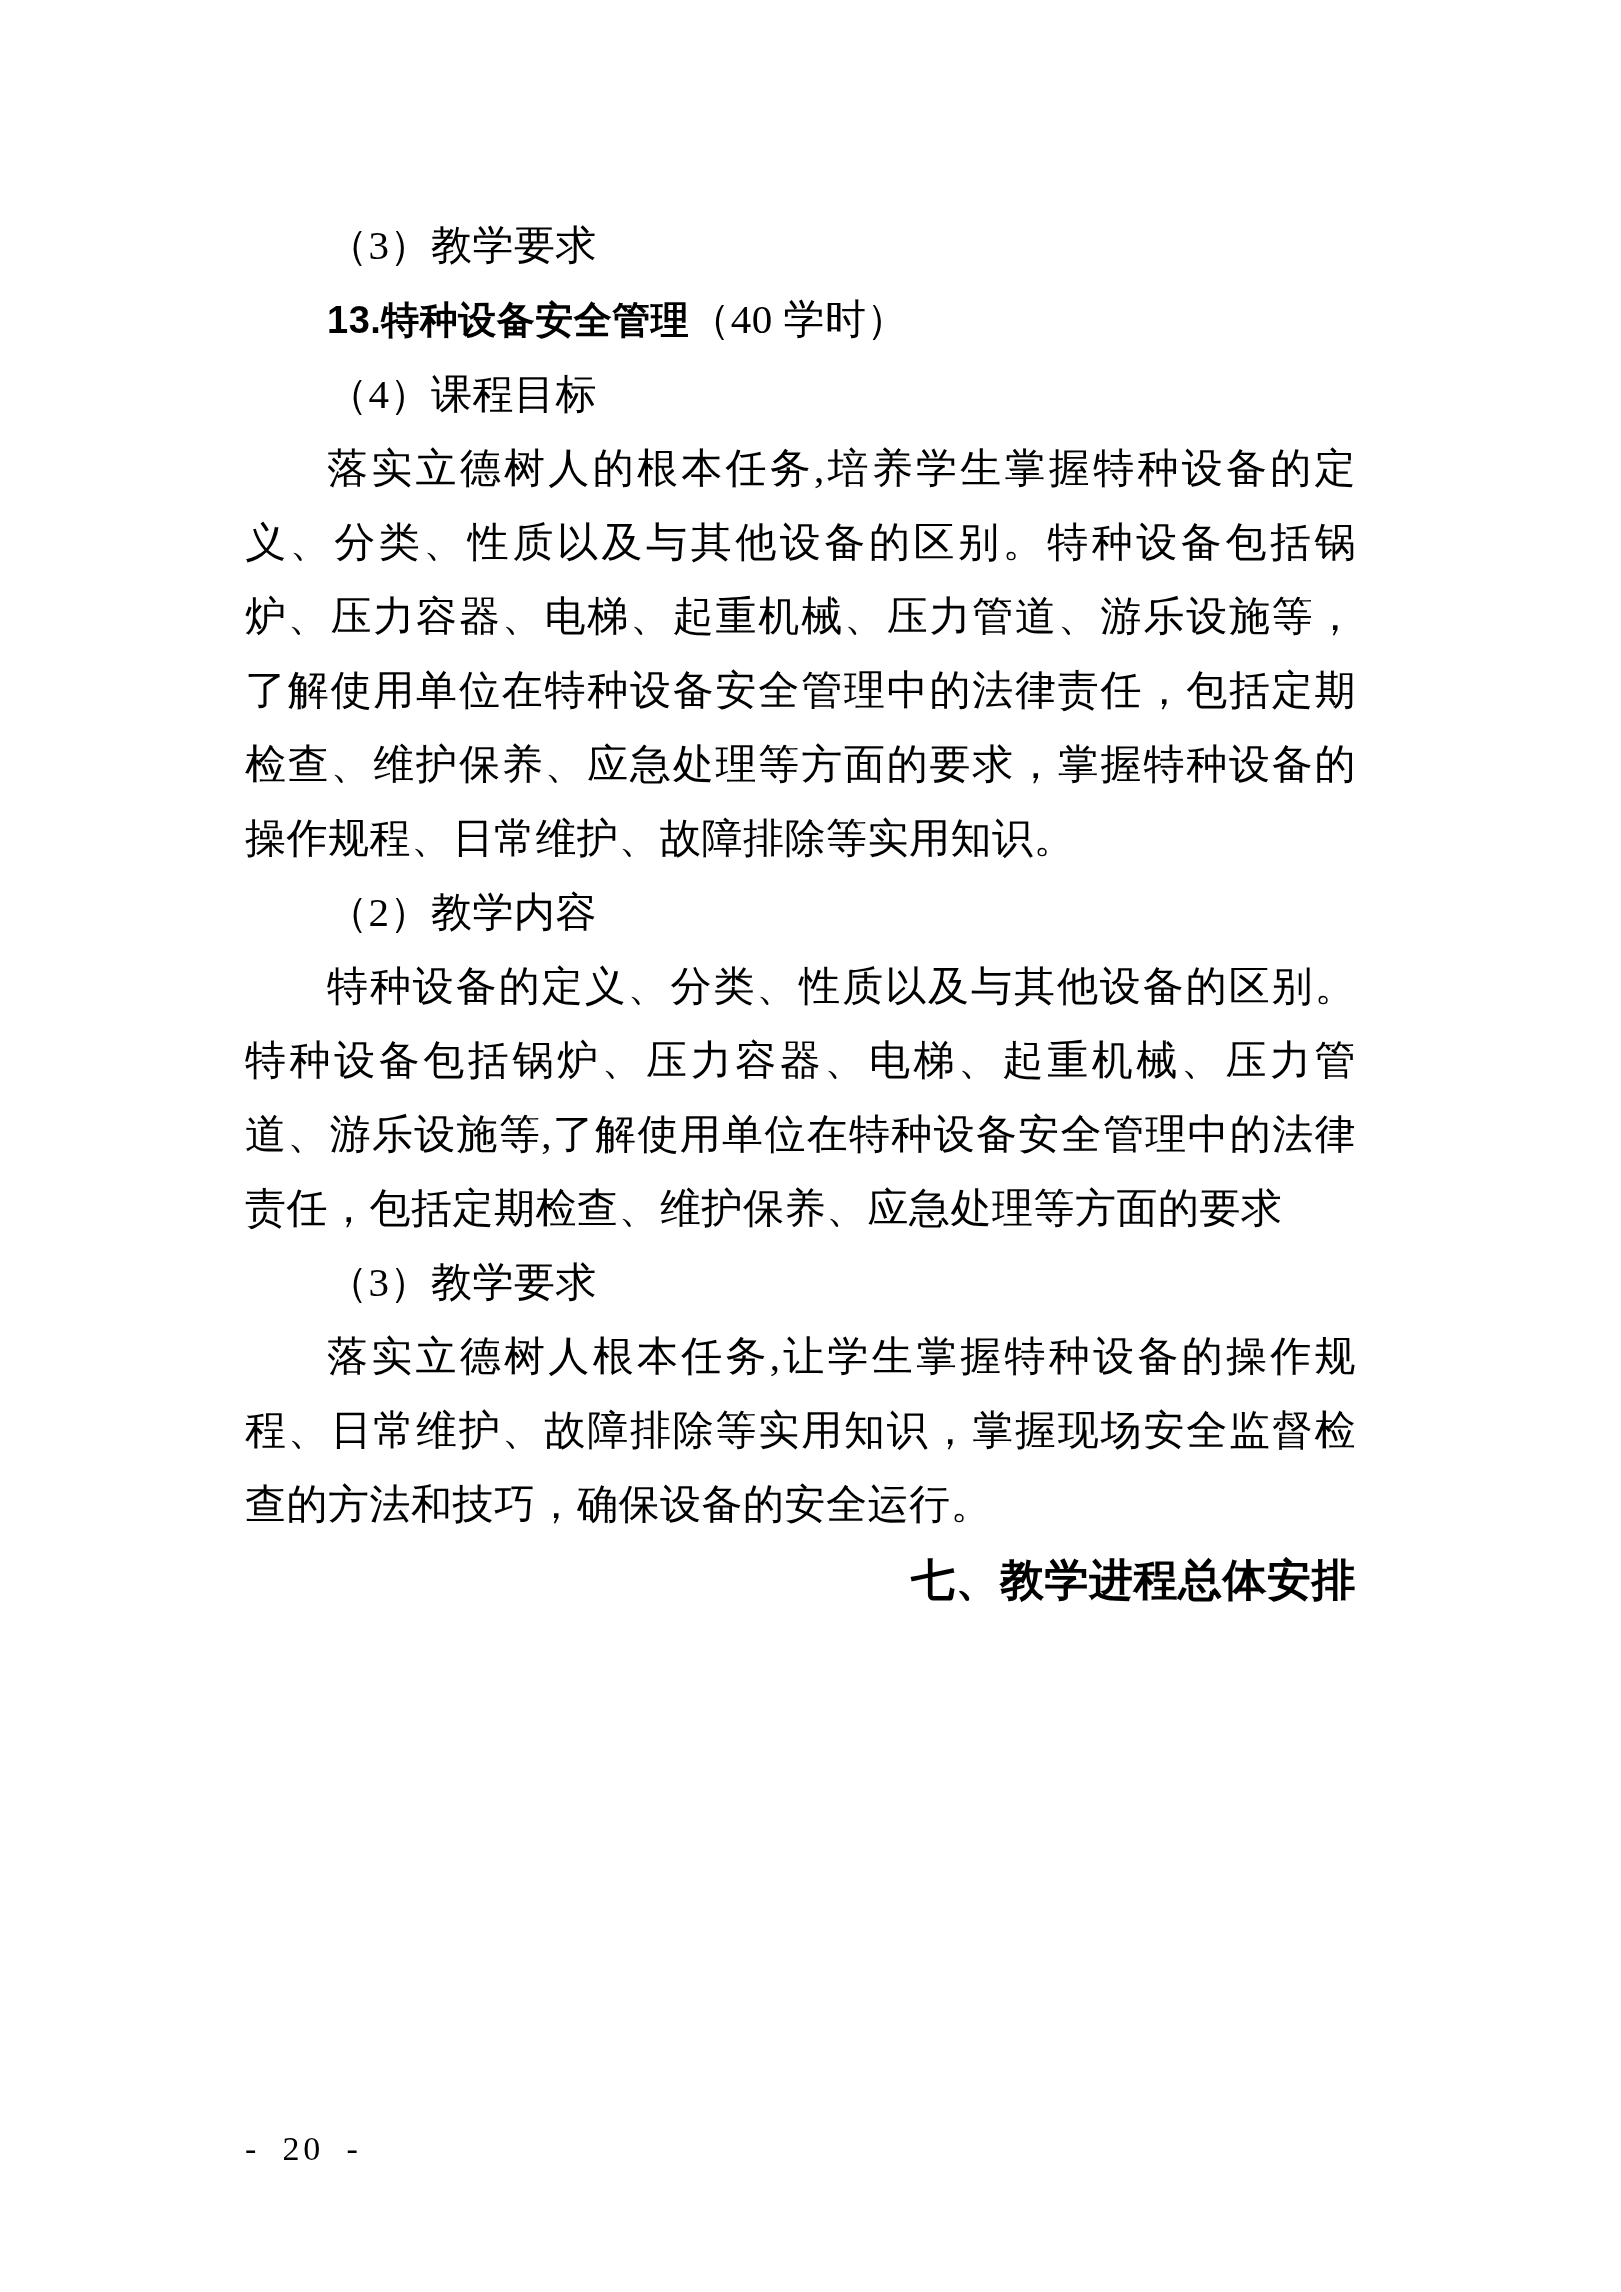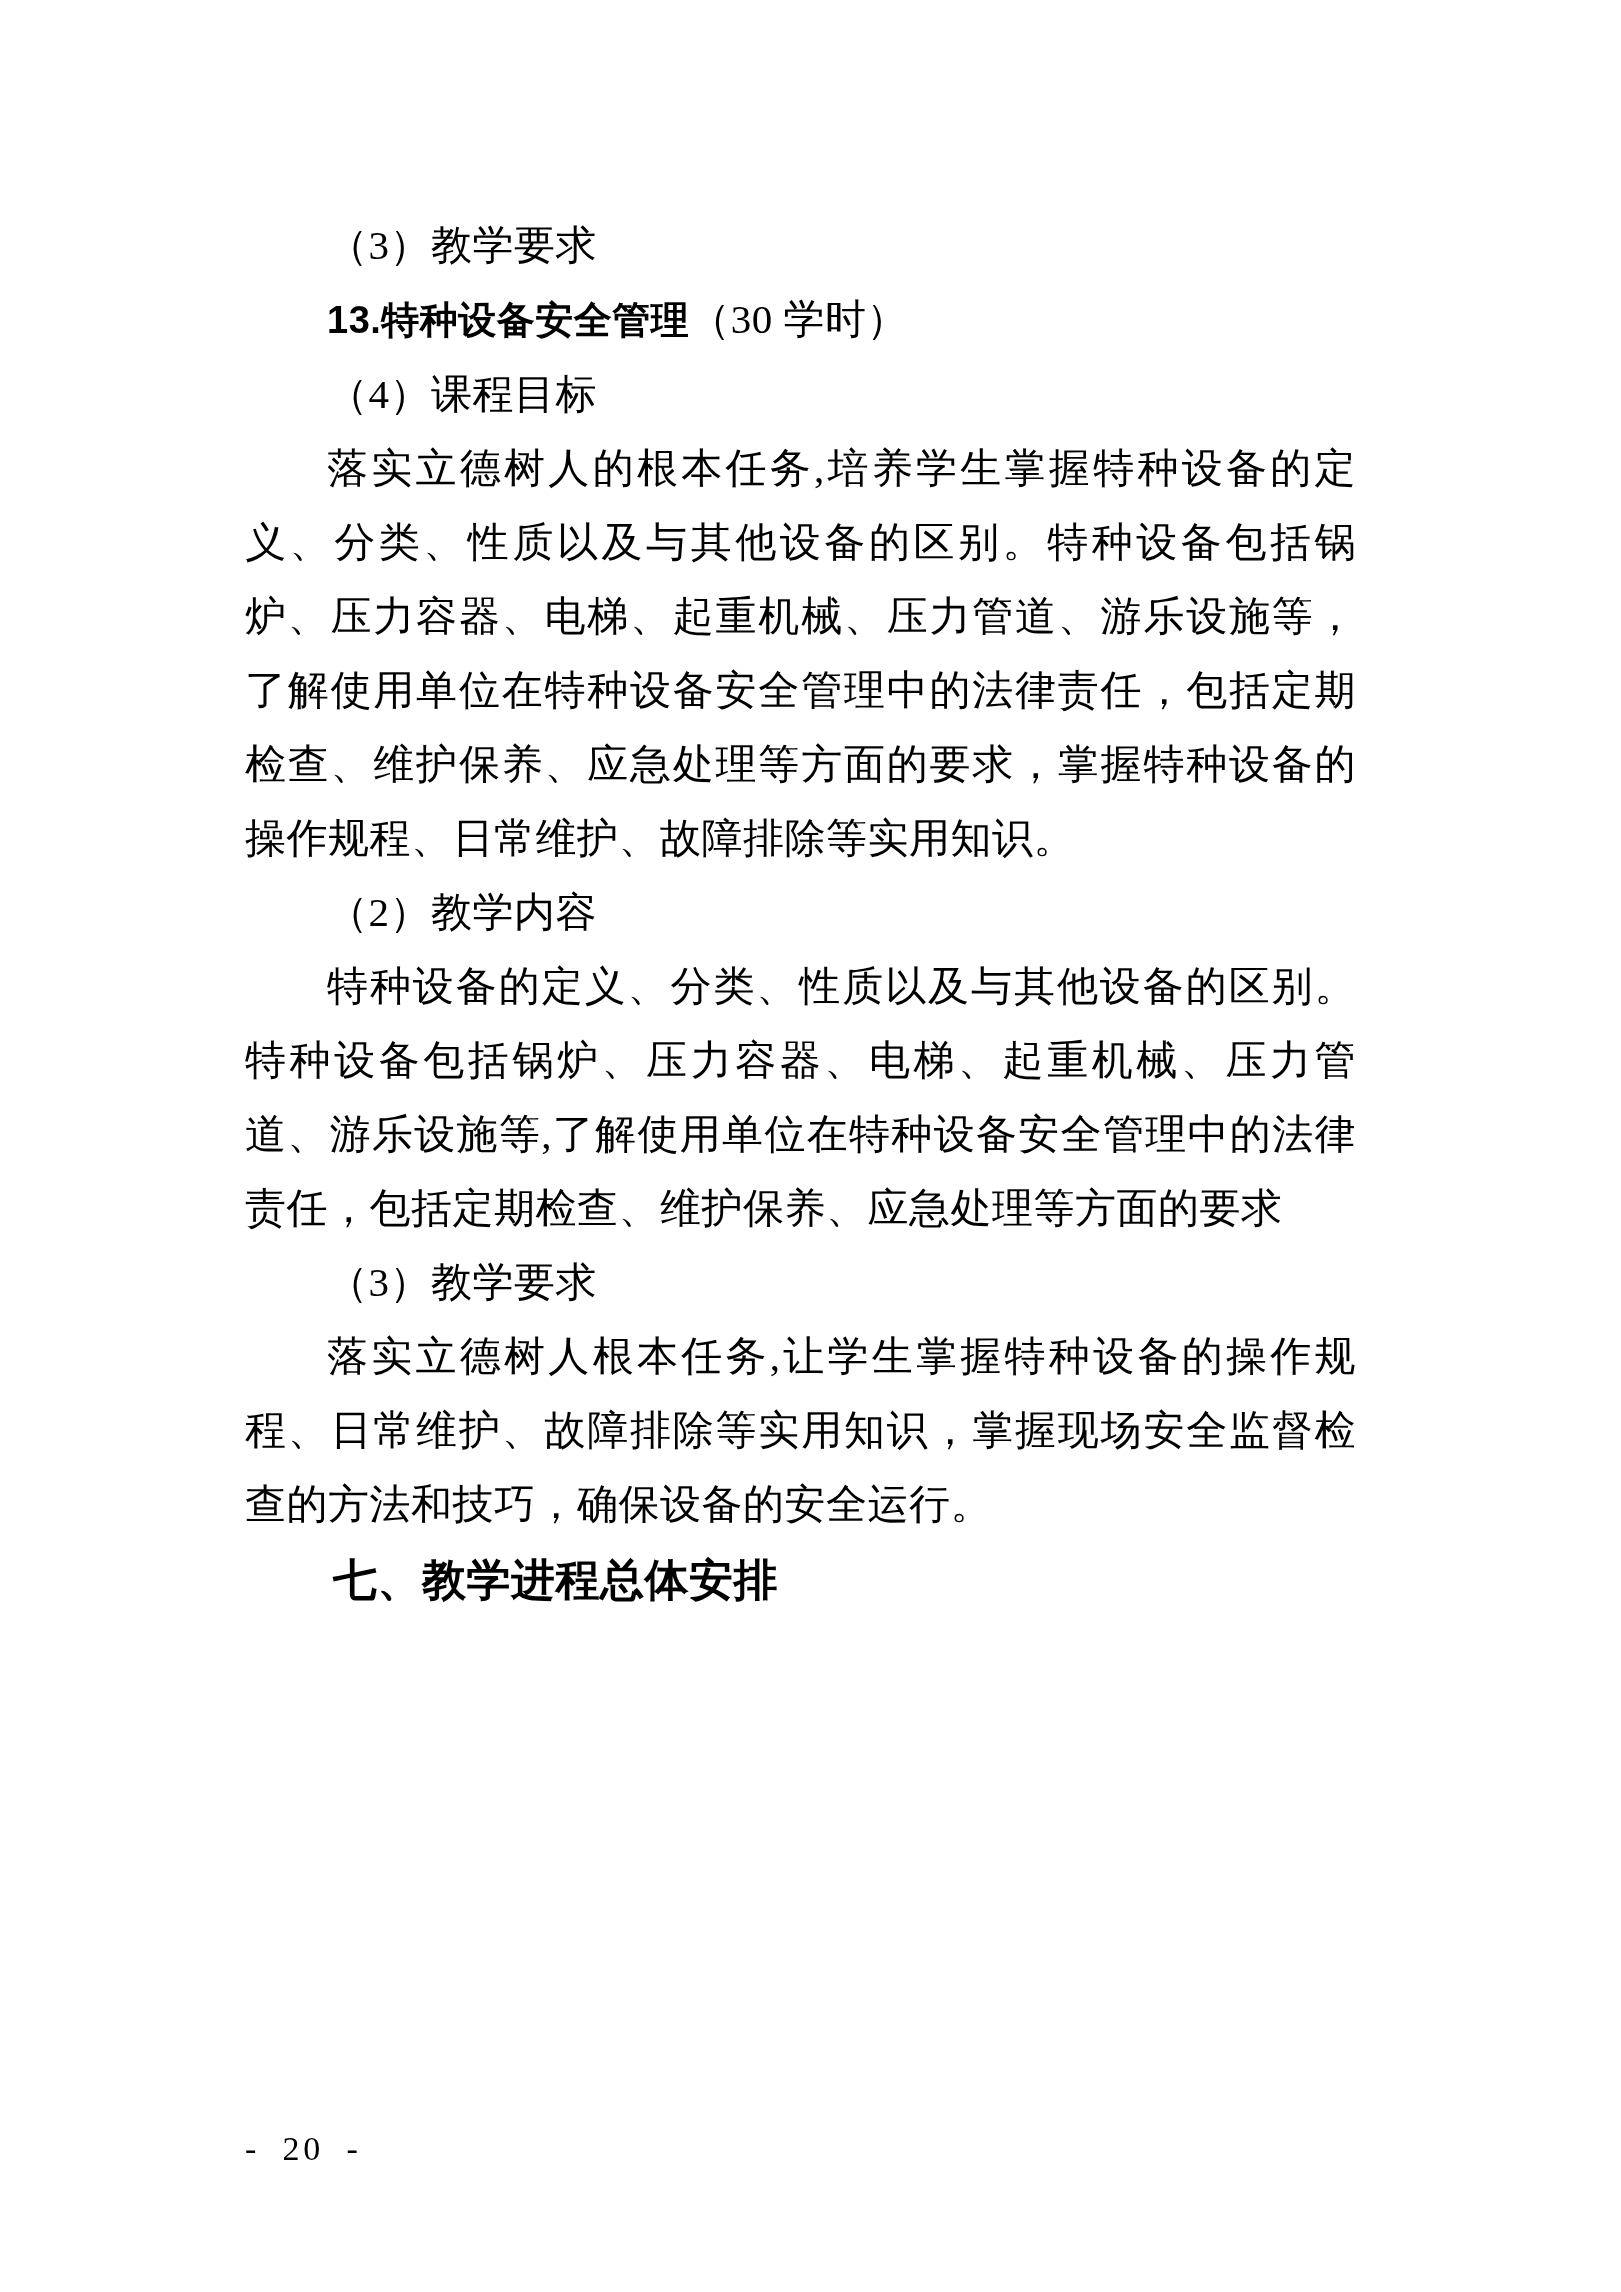--- a/index.html
+++ b/index.html
@@ -30,42 +30,42 @@
   p.course-heading .bold-part{
     font-family:"Liberation Sans","DejaVu Sans",sans-serif;
     font-weight:700;
     font-size:38px;
   }
   p.section-heading{
     font-family:"Liberation Sans","DejaVu Sans",sans-serif;
     font-weight:700;
     font-size:44px;
     margin-top:2px;
-    text-align:left;
+    text-align:right;
   }
   .page-number{
     position:absolute;
     left:245px;top:2129px;
     font-size:34px;
     line-height:39px;
     letter-spacing:3.9px;
     word-spacing:9.8px;
     font-family:"Liberation Serif","DejaVu Serif",serif;
   }
 </style>
 </head>
 <body>
 
 <div class="page">
   <div class="content">
 
     <p>（3）教学要求</p>
 
 
-    <p class="course-heading"><span class="bold-part">13.特种设备安全管理</span><span>（30 学时）</span></p>
+    <p class="course-heading"><span class="bold-part">13.特种设备安全管理</span><span>（40 学时）</span></p>
 
     <p>（4）课程目标</p>
 
     <p>落实立德树人的根本任务,培养学生掌握特种设备的定义、分类、性质以及与其他设备的区别。特种设备包括锅炉、压力容器、电梯、起重机械、压力管道、游乐设施等，了解使用单位在特种设备安全管理中的法律责任，包括定期检查、维护保养、应急处理等方面的要求，掌握特种设备的操作规程、日常维护、故障排除等实用知识。</p>
 
     <p>（2）教学内容</p>
 
     <p>特种设备的定义、分类、性质以及与其他设备的区别。特种设备包括锅炉、压力容器、电梯、起重机械、压力管道、游乐设施等,了解使用单位在特种设备安全管理中的法律责任，包括定期检查、维护保养、应急处理等方面的要求</p>
 
     <p>（3）教学要求</p>

